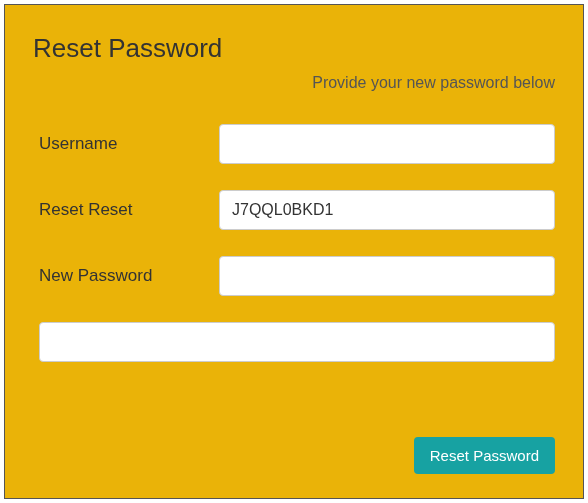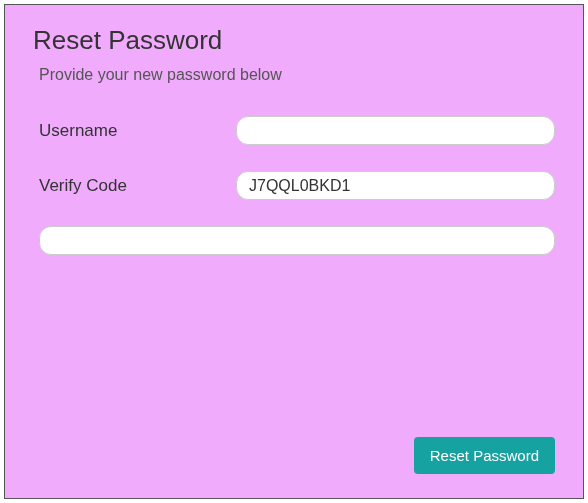--- a/index.html
+++ b/index.html
@@ -8,54 +8,54 @@
       padding: 0;
     }
     body {
       font-family: -apple-system, BlinkMacSystemFont, "Segoe UI", Helvetica, Arial, sans-serif;
       background: #fff;
       padding: 4px;
     }
     .panel {
       width: 580px;
       height: 495px;
-      background: #f0abfc;
+      background: #eab308;
       border: 1px solid #555;
-      padding: 20px 28px;
+      padding: 28px 28px;
       position: relative;
     }
     .page-title {
       font-size: 26px;
       font-weight: 400;
       color: #333;
       margin-bottom: 10px;
     }
     .subtitle {
       font-size: 16px;
       color: #555;
       margin-bottom: 32px;
       padding-left: 6px;
+      text-align: right;
     }
     .form-row {
       display: flex;
       align-items: center;
       margin-bottom: 26px;
       padding-left: 6px;
-      gap: 17px;
     }
     .form-label {
       width: 180px;
       font-size: 17px;
       color: #333;
     }
     .form-input {
       flex: 1;
-      height: 29px;
+      height: 40px;
       border: 1px solid #ccc;
-      border-radius: 12px;
+      border-radius: 4px;
       background: #fff;
       padding: 0 12px;
       font-size: 16px;
       color: #333;
       outline: none;
     }
     .button-row {
       position: absolute;
       right: 28px;
       bottom: 24px;
@@ -78,24 +78,28 @@
   <h1 class="page-title">Reset Password</h1>
   <div class="subtitle">Provide your new password below</div>
 
   <div class="form-row">
     <label class="form-label">Username</label>
     <input type="text" class="form-input" value="" style="">
   </div>
 
 
   <div class="form-row">
-    <label class="form-label">Verify Code</label>
+    <label class="form-label">Reset Reset</label>
     <input type="text" class="form-input" value="J7QQL0BKD1" style="">
   </div>
 
+  <div class="form-row">
+    <label class="form-label">New Password</label>
+    <input type="password" class="form-input" value="" style="">
+  </div>
 
   <div class="form-row">
     <input type="password" class="form-input" value="" style="">
   </div>
 
   <div class="button-row">
     <button class="btn-primary">Reset Password</button>
   </div>
 
 </div>

